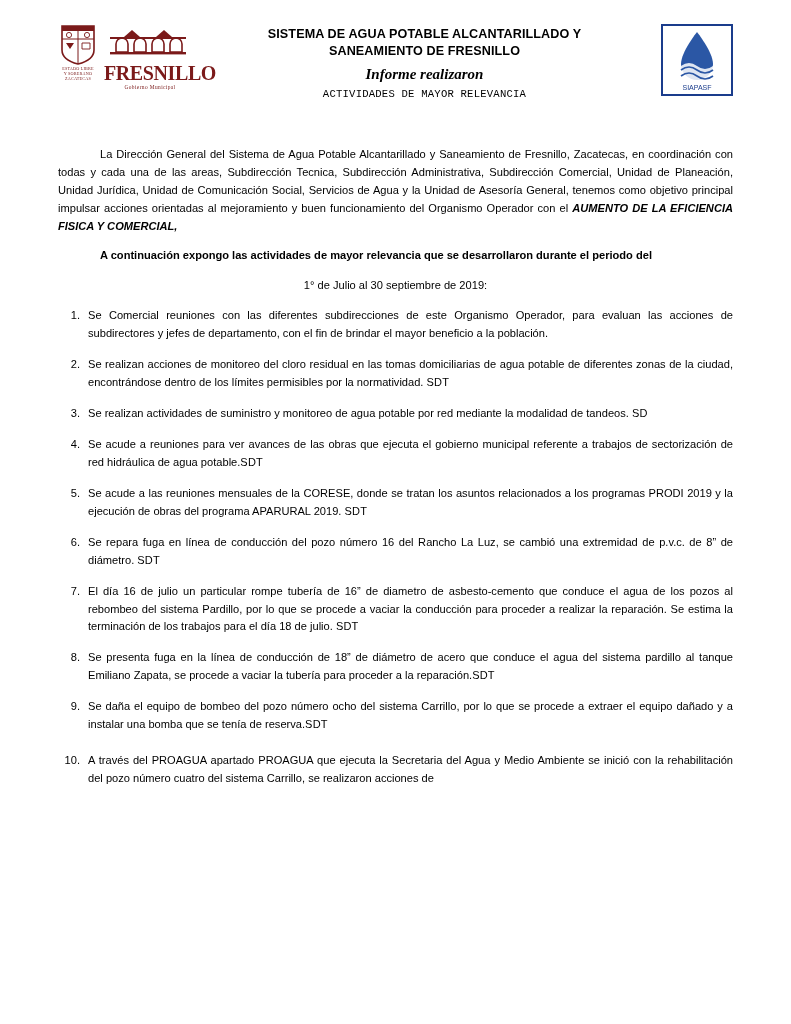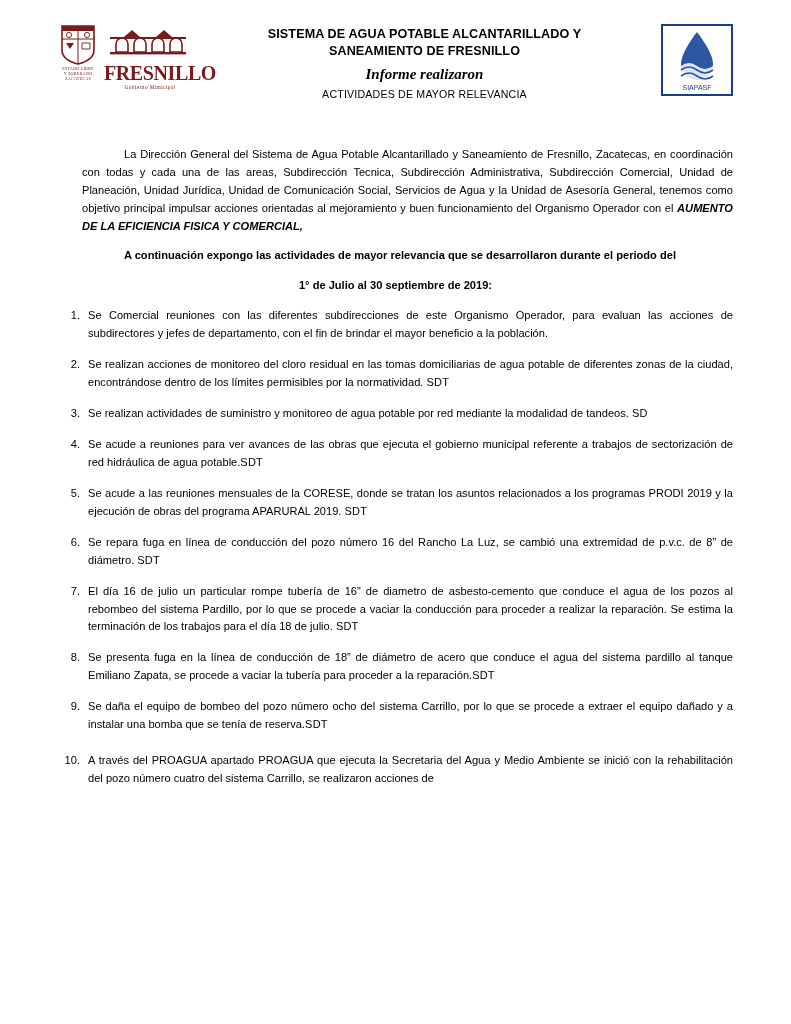--- a/index.html
+++ b/index.html
@@ -93,21 +93,21 @@
     margin-top: 6px;
   }
   .title-periodo {
     font-family: "Liberation Serif", serif;
     font-style: italic;
     font-weight: bold;
     font-size: 14px;
     margin-top: 4px;
   }
   .title-activities {
-    font-family: Liberation Sans, sans-serif;
+    font-family: Liberation Mono, monospace;
     font-size: 10.6px;
     margin-top: 5px;
     letter-spacing: .2px;
   }
 
   .logo-right {
     width: 92px;
     display: flex;
     justify-content: flex-end;
     padding-top: 2px;
@@ -125,32 +125,31 @@
   .content {
     font-family: "Liberation Sans", sans-serif;
     font-size: 11.1px;
     line-height: 1.62;
     text-align: justify;
     margin-top: 14px;
   }
   .para {
     margin-bottom: 11px;
     text-indent: 0;
-    margin-left: 24px;
   }
   .para-intro {
     text-indent: 42px;
   }
   .em-italic-bold {
     font-style: italic;
     font-weight: bold;
   }
   .center-line {
     text-align: center;
-    font-weight: bold;
+    font-weight: normal;
     margin: 8px 0 12px 0;
   }
   .para-continuacion {
     text-indent: 42px;
     font-weight: bold;
     margin-bottom: 12px;
   }
 
   ol.items {
     list-style: none;

